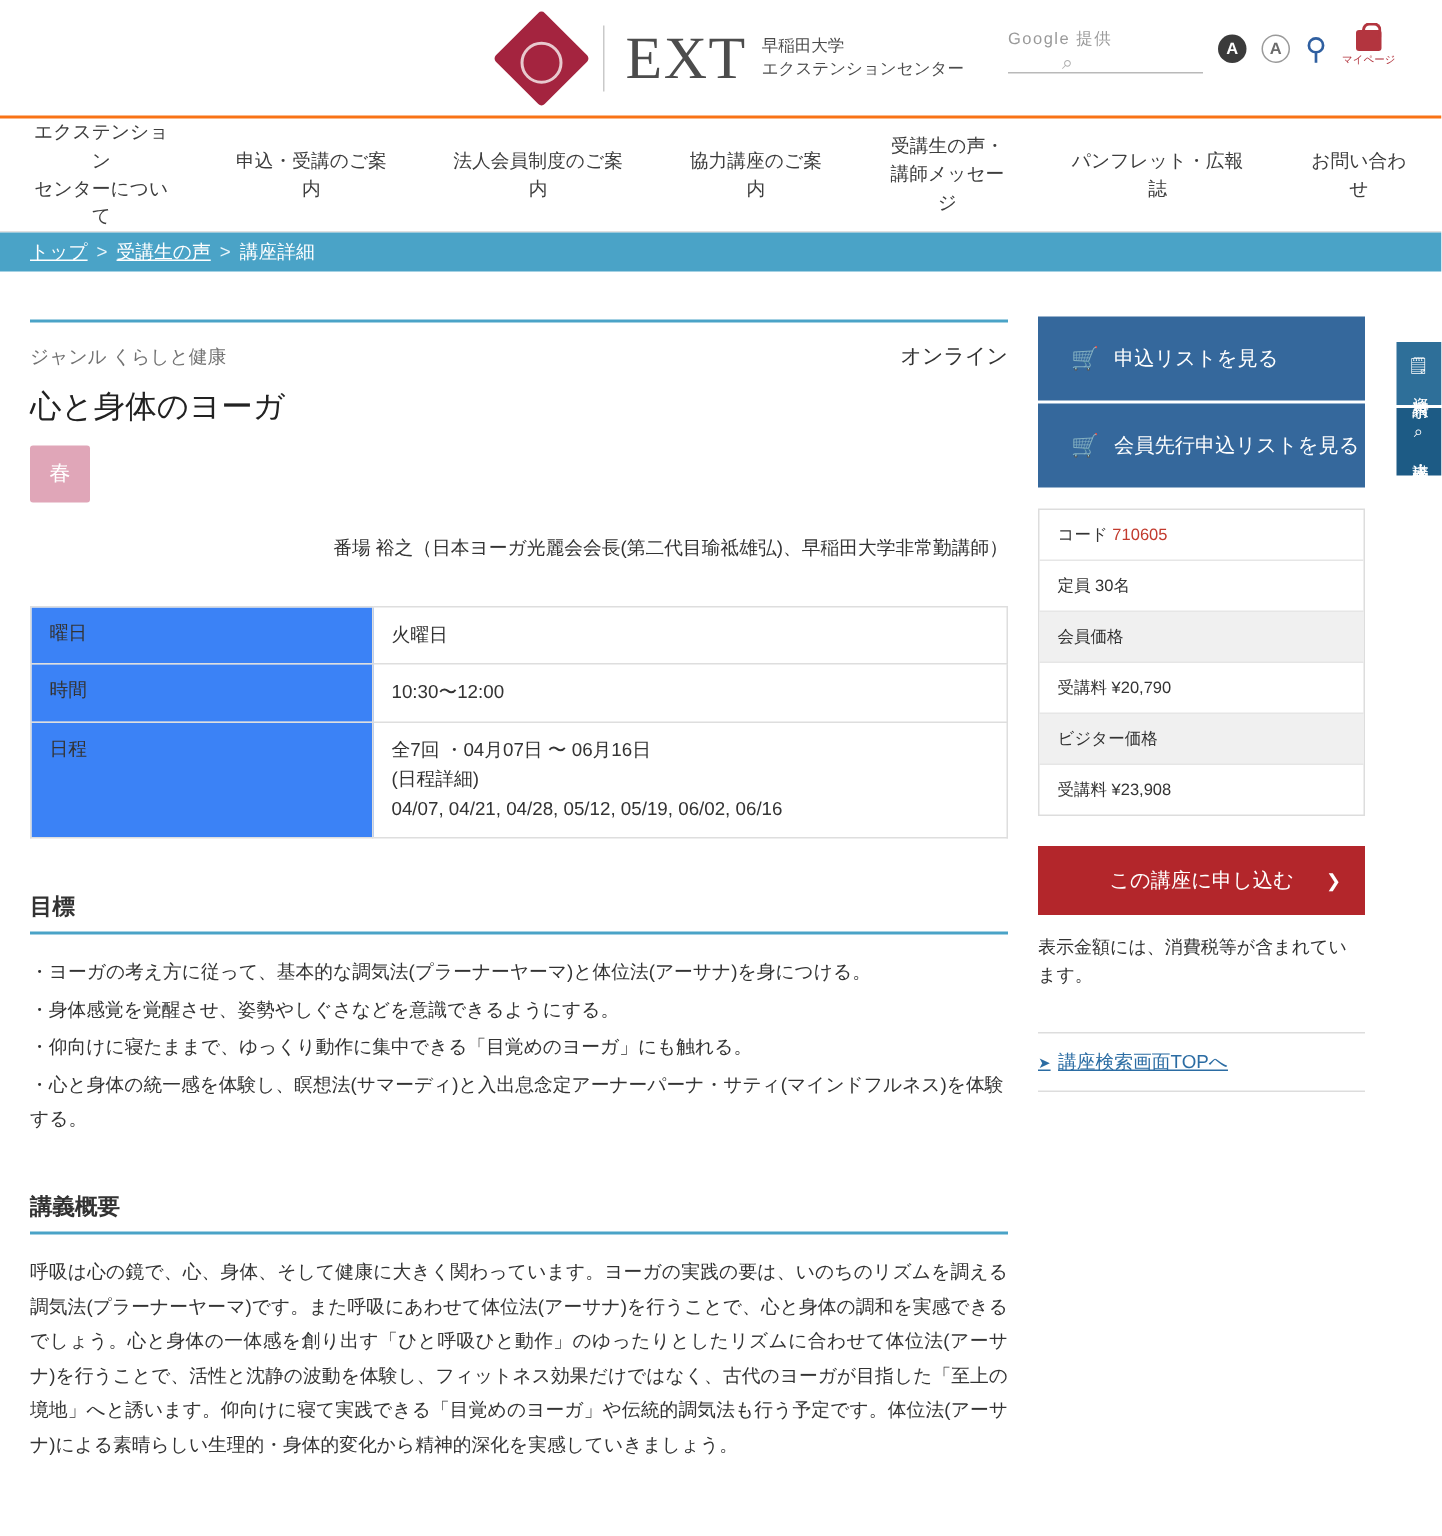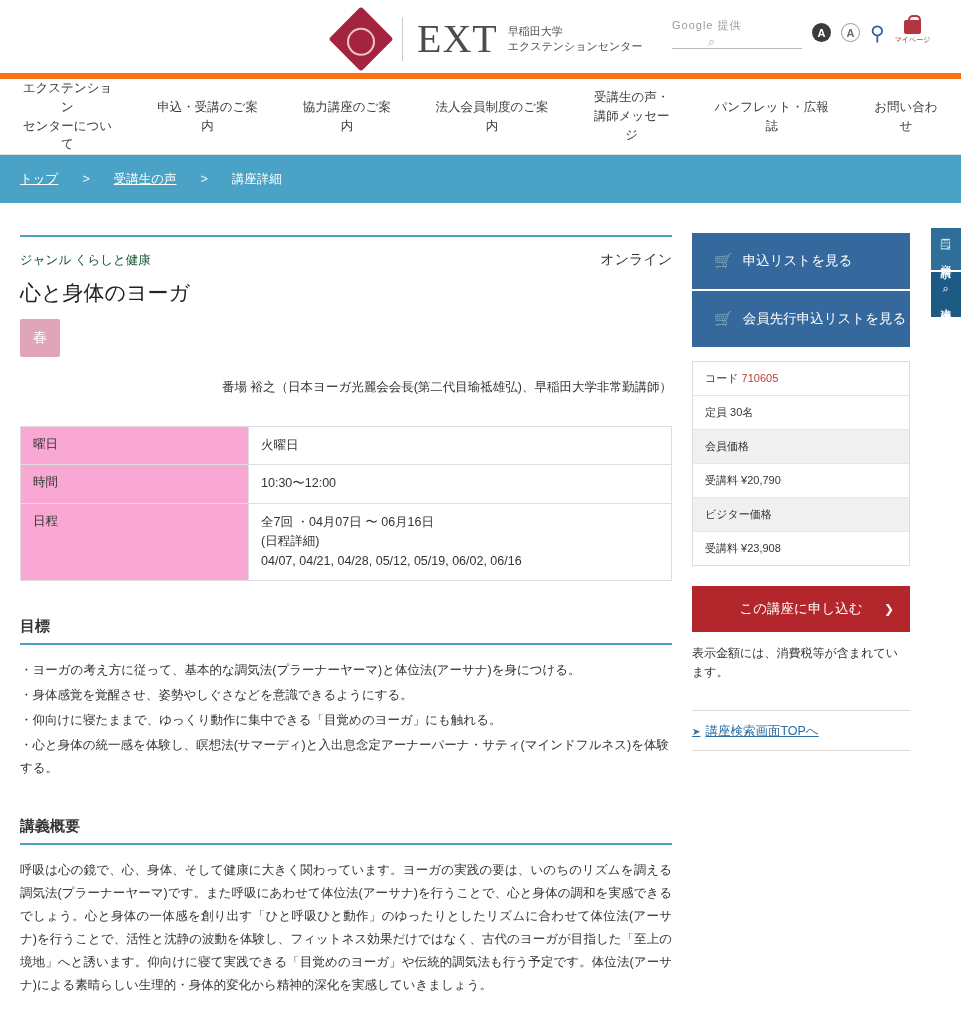--- a/index.html
+++ b/index.html
@@ -9,21 +9,21 @@
     background: #ffffff;
     font-family: "Liberation Sans", sans-serif;
     color: #333333;
   }
   body { position: relative; width: 961px; min-height: 1024px; overflow: hidden; }
 
   
   .header {
     position: relative;
     height: 79px;
-    border-bottom: 6px solid #f97316;
+    border-bottom: 2px solid #f97316;
     background: #fff;
   }
   .logo-wrap {
     position: absolute;
     left: 338px; top: 16px;
     display: flex; align-items: center;
   }
   .logo-diamond {
     width: 46px; height: 46px;
     background: #a4243f;
@@ -91,55 +91,55 @@
     display: flex; align-items: center; justify-content: center;
     gap: 0;
   }
   .nav-item {
     font-size: 12.5px; color: #3d3d3d; text-align: center; line-height: 1.5;
     padding: 0 19px; cursor: pointer; white-space: pre-line;
   }
 
   
   .crumb {
-    background: #4aa3c7; height: 48px; display: flex; align-items: center;
-    padding-left: 20px; color: #ffffff; font-size: 12.5px; gap: 24px;
+    background: #4aa3c7; height: 26px; display: flex; align-items: center;
+    padding-left: 20px; color: #ffffff; font-size: 12.5px; gap: 6px;
   }
   .crumb a { color: #ffffff; text-decoration: underline; }
   .crumb .sep { color: #eaf6fb; }
   .crumb .cur { text-decoration: none; }
 
   
   .page { display: flex; padding: 0 20px; gap: 0; }
   .main { width: 672px; padding-right: 20px; }
   .side { width: 218px; padding-top: 30px; }
 
   
   .course-top { border-top: 2px solid #4aa3c7; margin-top: 32px; padding-top: 14px; }
   .genre-row { display: flex; justify-content: space-between; align-items: baseline; }
-  .genre { font-size: 12.5px; color: #14532d; }
+  .genre { font-size: 12.5px; color: #737373; }
   .online { font-size: 14px; color: #333; }
   .course-title { font-size: 21px; color: #222; margin: 10px 0 12px; font-weight: normal; }
   .season-badge {
     width: 40px; height: 38px; background: #e0a6b8; color: #fff;
     display: flex; align-items: center; justify-content: center;
     font-size: 14px; border-radius: 2px;
   }
   .lecturer { text-align: right; font-size: 12.5px; color: #333; margin: 22px 0 0; }
 
   
   table.info {
     width: 100%; border-collapse: collapse; margin-top: 30px;
     font-size: 12.5px; color: #333;
   }
   table.info th, table.info td {
     border: 1px solid #dedede; padding: 9px 12px; text-align: left; font-weight: normal;
     vertical-align: top;
   }
-  table.info th { width: 228px; background: #f9a8d4; margin-left: 20px; }
+  table.info th { width: 228px; background: #3b82f6; margin-left: 20px; }
   table.info td { line-height: 1.55; }
 
   
   .sec-title {
     font-size: 15px; color: #333; font-weight: bold;
     border-bottom: 2px solid #4aa3c7; padding-bottom: 7px; margin: 36px 0 14px;
   }
   .sec-body { font-size: 12.5px; line-height: 1.85; color: #333; }
   .sec-body p { margin: 0 0 2px; }
   .overview { text-align: justify; }
@@ -209,22 +209,22 @@
       <div class="lock"></div>
       <div class="mlabel">マイページ</div>
     </div>
   </div>
 </div>
 
 <div class="nav">
   <div class="nav-item">エクステンション
 センターについて</div>
   <div class="nav-item">申込・受講のご案内</div>
+  <div class="nav-item">法人会員制度のご案内</div>
   <div class="nav-item">協力講座のご案内</div>
-  <div class="nav-item">法人会員制度のご案内</div>
   <div class="nav-item">受講生の声・
 講師メッセージ</div>
   <div class="nav-item">パンフレット・広報誌</div>
   <div class="nav-item">お問い合わせ</div>
 </div>
 
 <div class="crumb">
   <a href="#">トップ</a>
   <span class="sep">&gt;</span>
   <a href="#">受講生の声</a>

